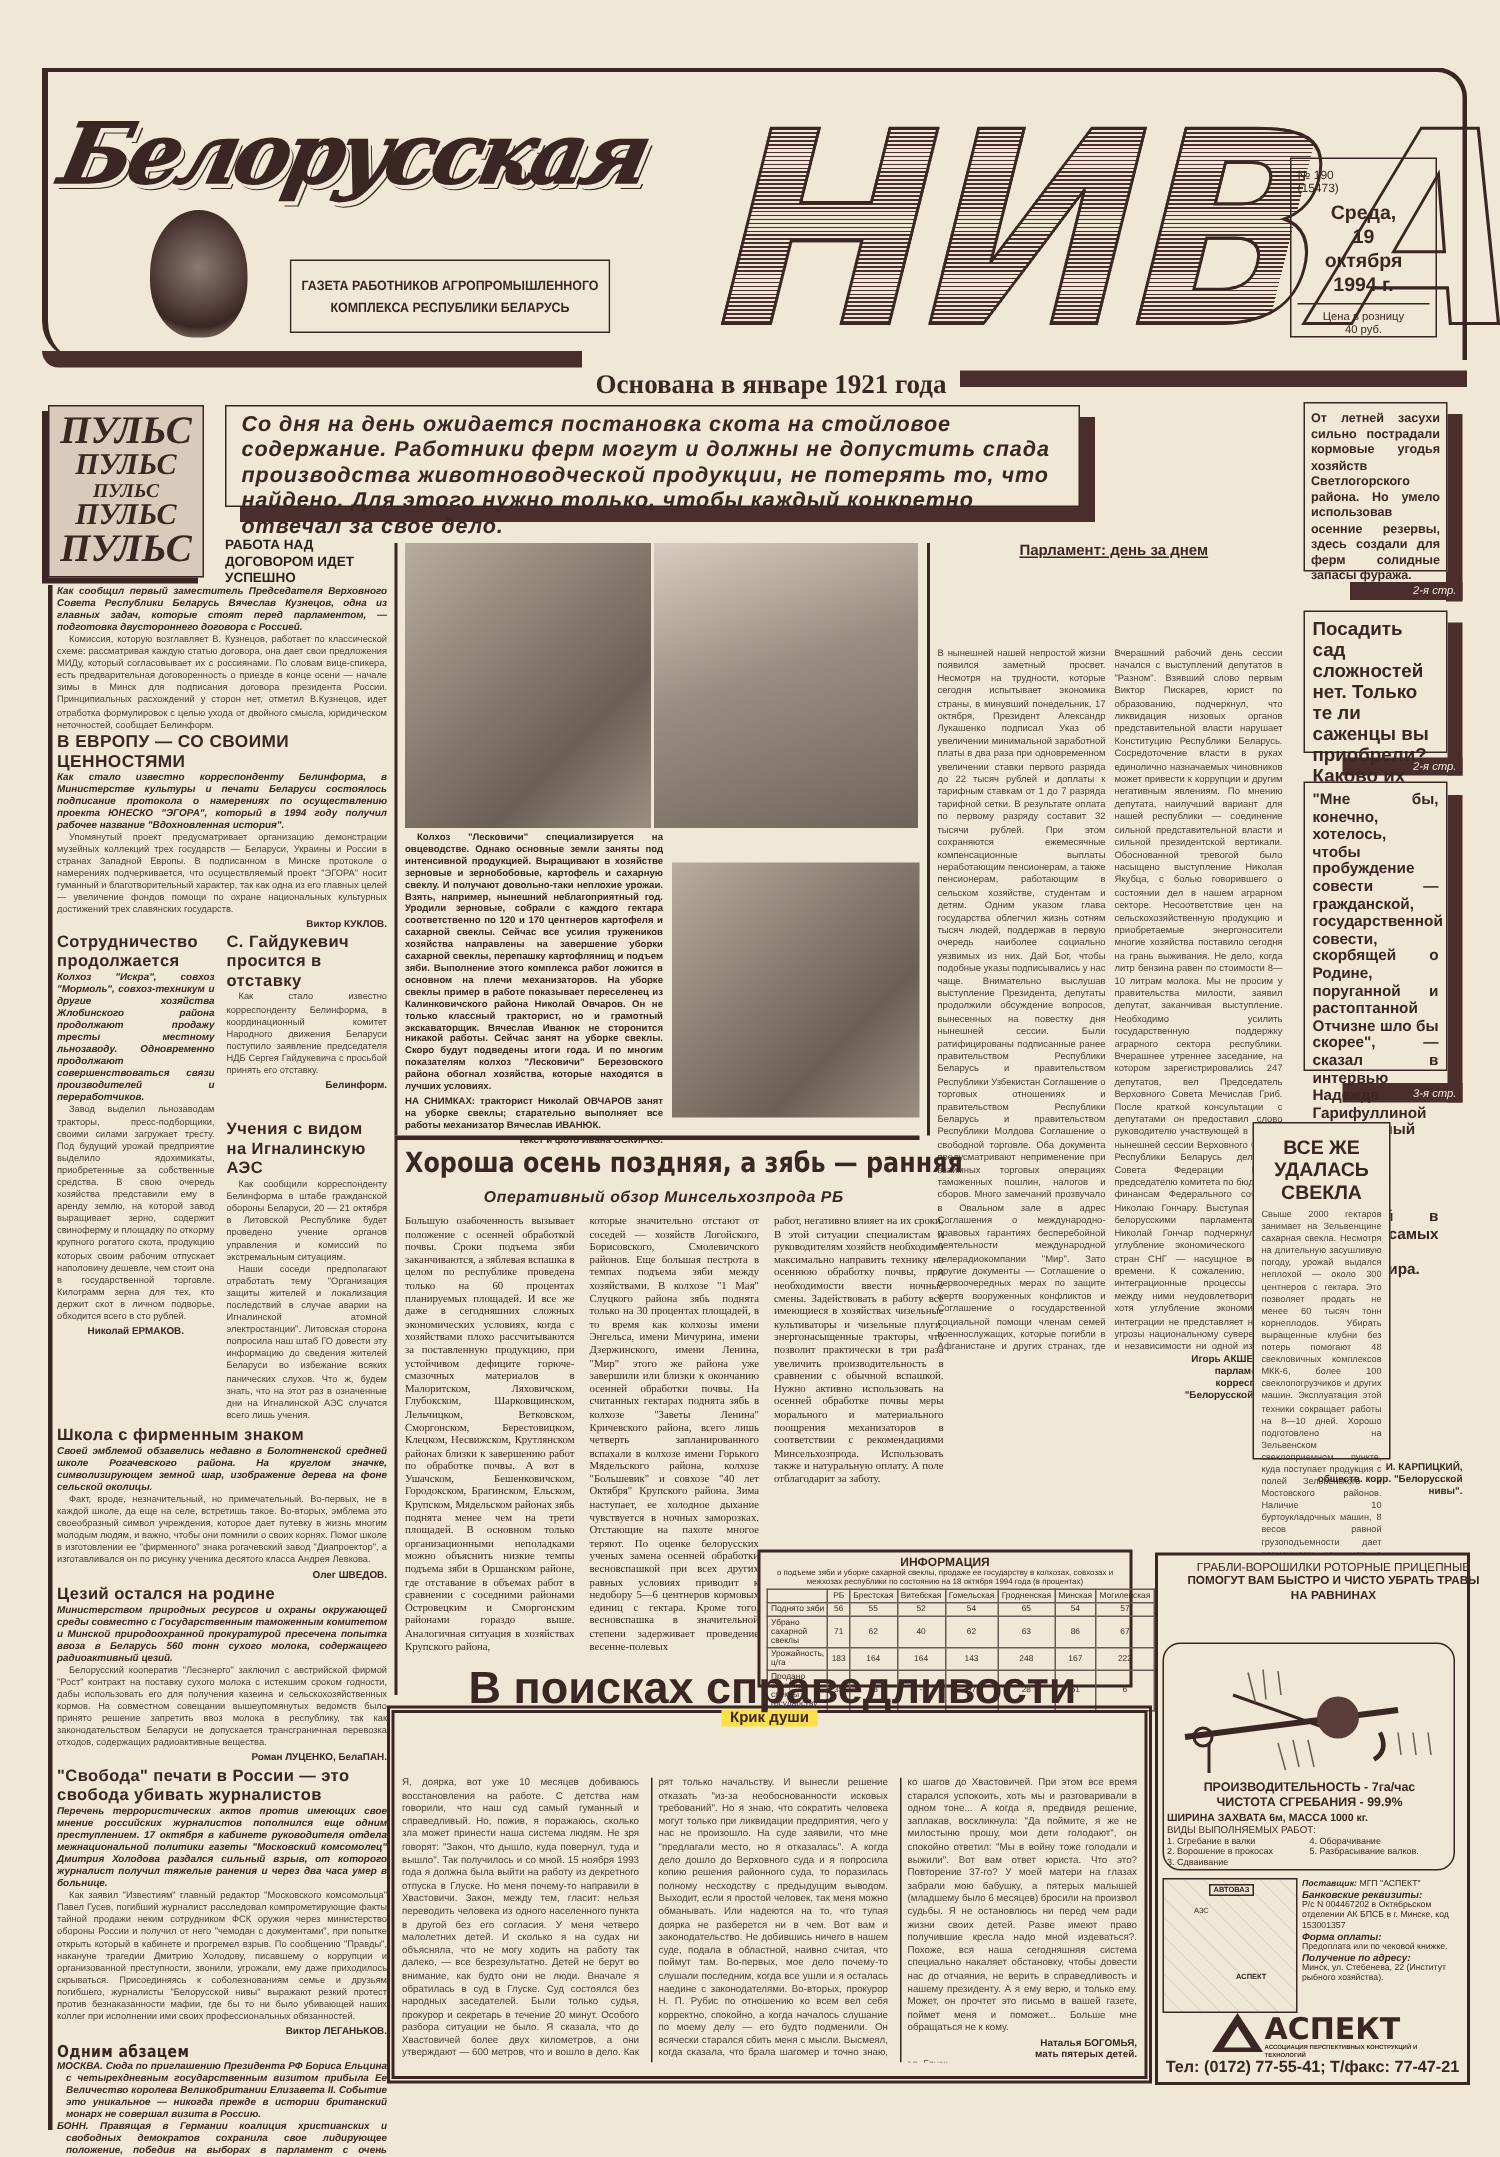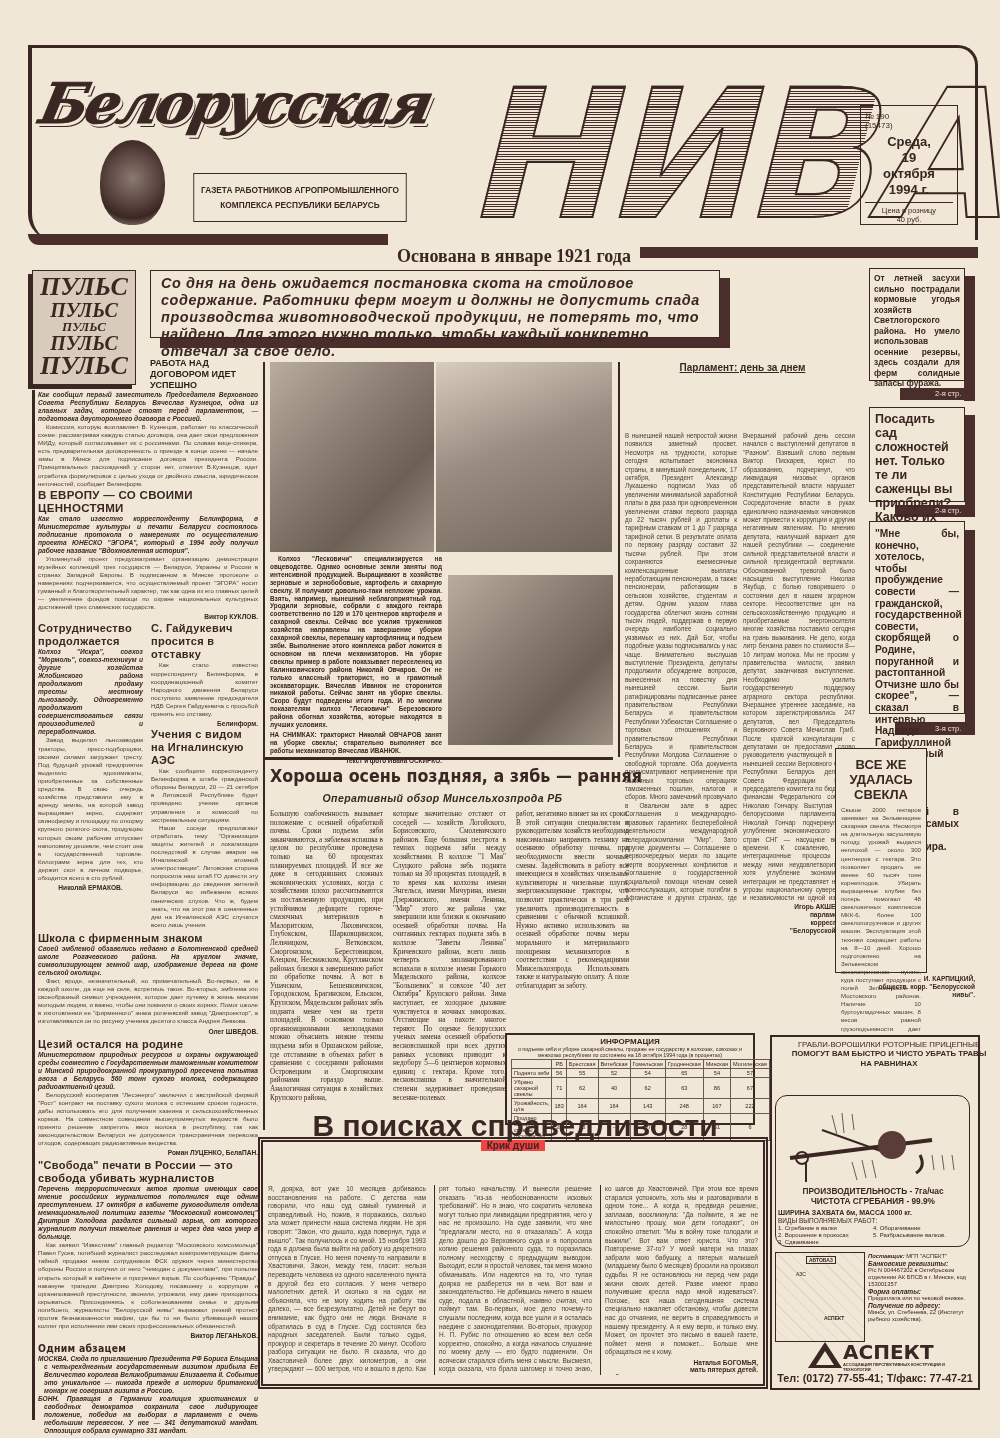--- a/index.html
+++ b/index.html
@@ -31,21 +31,21 @@
   
   #pulse { left: 32px; top: 270px; width: 104px; height: 115px; border: 1px solid #3a2622; background: #d8cbbb; box-shadow: -4px 4px 0 #3a2622; text-align: center; font-family: "Liberation Serif", serif; font-style: italic; font-weight: bold; color: #3a2622; }
   #pulse div { line-height: 1; }
   
   #lead { left: 150px; top: 270px; width: 570px; height: 68px; border: 1px solid #3a2622; background: #f1e7d6; padding: 4px 10px; font-style: italic; font-weight: bold; font-size: 14.4px; line-height: 17px; color: #3a2622; letter-spacing: 0.6px; }
   #lead-shadow-b { left: 160px; top: 338px; width: 570px; height: 10px; }
   #lead-shadow-r { left: 720px; top: 278px; width: 10px; height: 70px; }
 
   
   .promo { border: 1px solid #3a2622; background: #f1e7d6; font-weight: bold; color: #3a2622; }
-  .pg { font-size: 7.5px; color: #f1e7d6; padding-right: 4px; }
+  .pg { font-style: italic; font-size: 7.5px; color: #f1e7d6; text-align: right; padding-right: 4px; }
   #promo1 { left: 869px; top: 268px; width: 106px; height: 113px; padding: 4px; font-size: 8.4px; line-height: 10.5px; text-align: justify; }
   #promo2 { left: 869px; top: 407px; width: 96px; height: 95px; padding: 4px 5px; font-size: 12.5px; line-height: 14px; }
   #promo3 { left: 869px; top: 521px; width: 106px; height: 215px; padding: 6px 5px; font-size: 10.2px; line-height: 11.6px; text-align: justify; }
   #promo4 { left: 869px; top: 748px; width: 106px; height: 225px; padding: 4px 5px; }
 
   
   table.info { border-collapse: collapse; width: 100%; font-size: 5.6px; color: #3a2622; }
   table.info td, table.info th { border: 1px solid #6a5a55; padding: 1px 2px; text-align: center; font-weight: normal; }
   table.info td:first-child { text-align: left; }
 
@@ -107,21 +107,21 @@
     <div style="width:105px">
       <div class="h-sm">Сотрудничество продолжается</div>
       <div class="lead-it">Колхоз "Искра", совхоз "Мормоль", совхоз-техникум и другие хозяйства Жлобинского района продолжают продажу тресты местному льнозаводу. Одновременно продолжают совершенствоваться связи производителей и переработчиков.</div>
       <div class="body-t" style="text-indent:8px">Завод выделил льнозаводам тракторы, пресс-подборщики, своими силами загружает тресту. Под будущий урожай предприятие выделило ядохимикаты, приобретенные за собственные средства. В свою очередь хозяйства представили ему в аренду землю, на которой завод выращивает зерно, содержит свиноферму и площадку по откорму крупного рогатого скота, продукцию которых своим рабочим отпускает наполовину дешевле, чем стоит она в государственной торговле. Килограмм зерна для тех, кто держит скот в личном подворье, обходится всего в сто рублей.</div>
       <div class="byline" style="text-align:center">Николай ЕРМАКОВ.</div>
     </div>
     <div style="width:107px">
       <div class="h-sm">С. Гайдукевич просится в отставку</div>
       <div class="body-t" style="text-indent:8px">Как стало известно корреспонденту Белинформа, в координационный комитет Народного движения Беларуси поступило заявление председателя НДБ Сергея Гайдукевича с просьбой принять его отставку.</div>
       <div class="byline">Белинформ.</div>
-      <div class="h-sm" style="margin-top:1px">Учения с видом на Игналинскую АЭС</div>
+      <div class="h-sm" style="margin-top:20px">Учения с видом на Игналинскую АЭС</div>
       <div class="body-t" style="text-indent:8px">Как сообщили корреспонденту Белинформа в штабе гражданской обороны Беларуси, 20 — 21 октября в Литовской Республике будет проведено учение органов управления и комиссий по экстремальным ситуациям.</div>
       <div class="body-t" style="text-indent:8px">Наши соседи предполагают отработать тему "Организация защиты жителей и локализация последствий в случае аварии на Игналинской атомной электростанции". Литовская сторона попросила наш штаб ГО довести эту информацию до сведения жителей Беларуси во избежание всяких панических слухов. Что ж, будем знать, что на этот раз в означенные дни на Игналинской АЭС случатся всего лишь учения.</div>
     </div>
   </div>
   <div class="h-sm" style="margin-top:3px">Школа с фирменным знаком</div>
   <div class="lead-it">Своей эмблемой обзавелись недавно в Болотненской средней школе Рогачевского района. На круглом значке, символизирующем земной шар, изображение дерева на фоне сельской околицы.</div>
   <div class="body-t" style="text-indent:8px">Факт, вроде, незначительный, но примечательный. Во-первых, не в каждой школе, да еще на селе, встретишь такое. Во-вторых, эмблема это своеобразный символ учреждения, которое дает путевку в жизнь многим молодым людям, и важно, чтобы они помнили о своих корнях. Помог школе в изготовлении ее "фирменного" знака рогачевский завод "Диапроектор", а изготавливался он по рисунку ученика десятого класса Андрея Левкова.</div>
   <div class="byline">Олег ШВЕДОВ.</div>
   <div class="h-sm" style="margin-top:3px">Цезий остался на родине</div>
   <div class="lead-it">Министерством природных ресурсов и охраны окружающей среды совместно с Государственным таможенным комитетом и Минской природоохранной прокуратурой пресечена попытка ввоза в Беларусь 560 тонн сухого молока, содержащего радиоактивный цезий.</div>
@@ -250,21 +250,21 @@
       <td>28</td>
       <td>51</td>
       <td>6</td>
     </tr>
   </tbody>
     </table>
 </div>
 
 <div class="abs" style="left:258px;top:1137px;width:510px;height:252px;border:3px double #3a2622;border-width:5px;border-style:double"></div>
 <div class="abs" style="left:258px;top:1135px;width:510px;text-align:center">
-  <span style="background:#ef4444;padding:0 6px;font-weight:bold;font-size:10px;color:#3a2622">Крик души</span>
+  <span style="background:#fde047;padding:0 6px;font-weight:bold;font-size:10px;color:#3a2622">Крик души</span>
 </div>
 <div class="abs" style="left:265px;top:1110px;width:500px;text-align:center;font-weight:bold;font-size:30px;line-height:32px;color:#3a2622">В поисках справедливости</div>
 <div class="abs" style="left:268px;top:1185px;width:494px;height:190px;display:flex;gap:8px;overflow:hidden">
   <div class="body-t" style="width:158px;font-size:6.5px;line-height:8.6px">Я, доярка, вот уже 10 месяцев добиваюсь восстановления на работе. С детства нам говорили, что наш суд самый гуманный и справедливый. Но, пожив, я поражаюсь, сколько зла может принести наша система людям. Не зря говорят: "Закон, что дышло, куда повернул, туда и вышло". Так получилось и со мной. 15 ноября 1993 года я должна была выйти на работу из декретного отпуска в Глуске. Но меня почему-то направили в Хвастовичи. Закон, между тем, гласит: нельзя переводить человека из одного населенного пункта в другой без его согласия. У меня четверо малолетних детей. И сколько я на судах ни объясняла, что не могу ходить на работу так далеко, — все безрезультатно. Детей не берут во внимание, как будто они не люди. Вначале я обратилась в суд в Глуске. Суд состоялся без народных заседателей. Были только судья, прокурор и секретарь в течение 20 минут. Особого разбора ситуации не было. Я сказала, что до Хвастовичей более двух километров, а они утверждают — 600 метров, что и вошло в дело. Как видите, моим словам веры нет, ве-</div>
   <div class="body-t" style="width:158px;font-size:6.5px;line-height:8.6px;border-left:1px solid #3a2622;padding-left:4px">рят только начальству. И вынесли решение отказать "из-за необоснованности исковых требований". Но я знаю, что сократить человека могут только при ликвидации предприятия, чего у нас не произошло. На суде заявили, что мне "предлагали место, но я отказалась". А когда дело дошло до Верховного суда и я попросила копию решения районного суда, то поразилась полному несходству с предыдущим выводом. Выходит, если я простой человек, так меня можно обманывать. Или надеются на то, что тупая доярка не разберется ни в чем. Вот вам и законодательство. Не добившись ничего в нашем суде, подала в областной, наивно считая, что поймут там. Во-первых, мое дело почему-то слушали последним, когда все ушли и я осталась наедине с законодателями. Во-вторых, прокурор Н. П. Рубис по отношению ко всем вел себя корректно, спокойно, а когда началось слушание по моему делу — его будто подменили. Он всячески старался сбить меня с мысли. Высмеял, когда сказала, что брала шагомер и точно знаю, сколь-</div>
   <div style="width:158px;border-left:1px solid #3a2622;padding-left:4px">
     <div class="body-t" style="font-size:6.5px;line-height:8.6px">ко шагов до Хвастовичей. При этом все время старался успокоить, хоть мы и разговаривали в одном тоне... А когда я, предвидя решение, заплакав, воскликнула: "Да поймите, я же не милостыню прошу, мои дети голодают", он спокойно ответил: "Мы в войну тоже голодали и выжили". Вот вам ответ юриста. Что это? Повторение 37-го? У моей матери на глазах забрали мою бабушку, а пятерых малышей (младшему было 6 месяцев) бросили на произвол судьбы. Я не остановлюсь ни перед чем ради жизни своих детей. Разве имеют право получившие кресла надо мной издеваться?. Похоже, вся наша сегодняшняя система специально накаляет обстановку, чтобы довести нас до отчаяния, не верить в справедливость и нашему президенту. А я ему верю, и только ему. Может, он прочтет это письмо в вашей газете, поймет меня и поможет... Больше мне обращаться не к кому.</div>
     <div class="byline">Наталья БОГОМЬЯ,</div>
     <div class="byline" style="margin-top:0">мать пятерых детей.</div>
     <div style="font-size:6.5px;color:#4a3a36">г.п. Глуск.</div>

